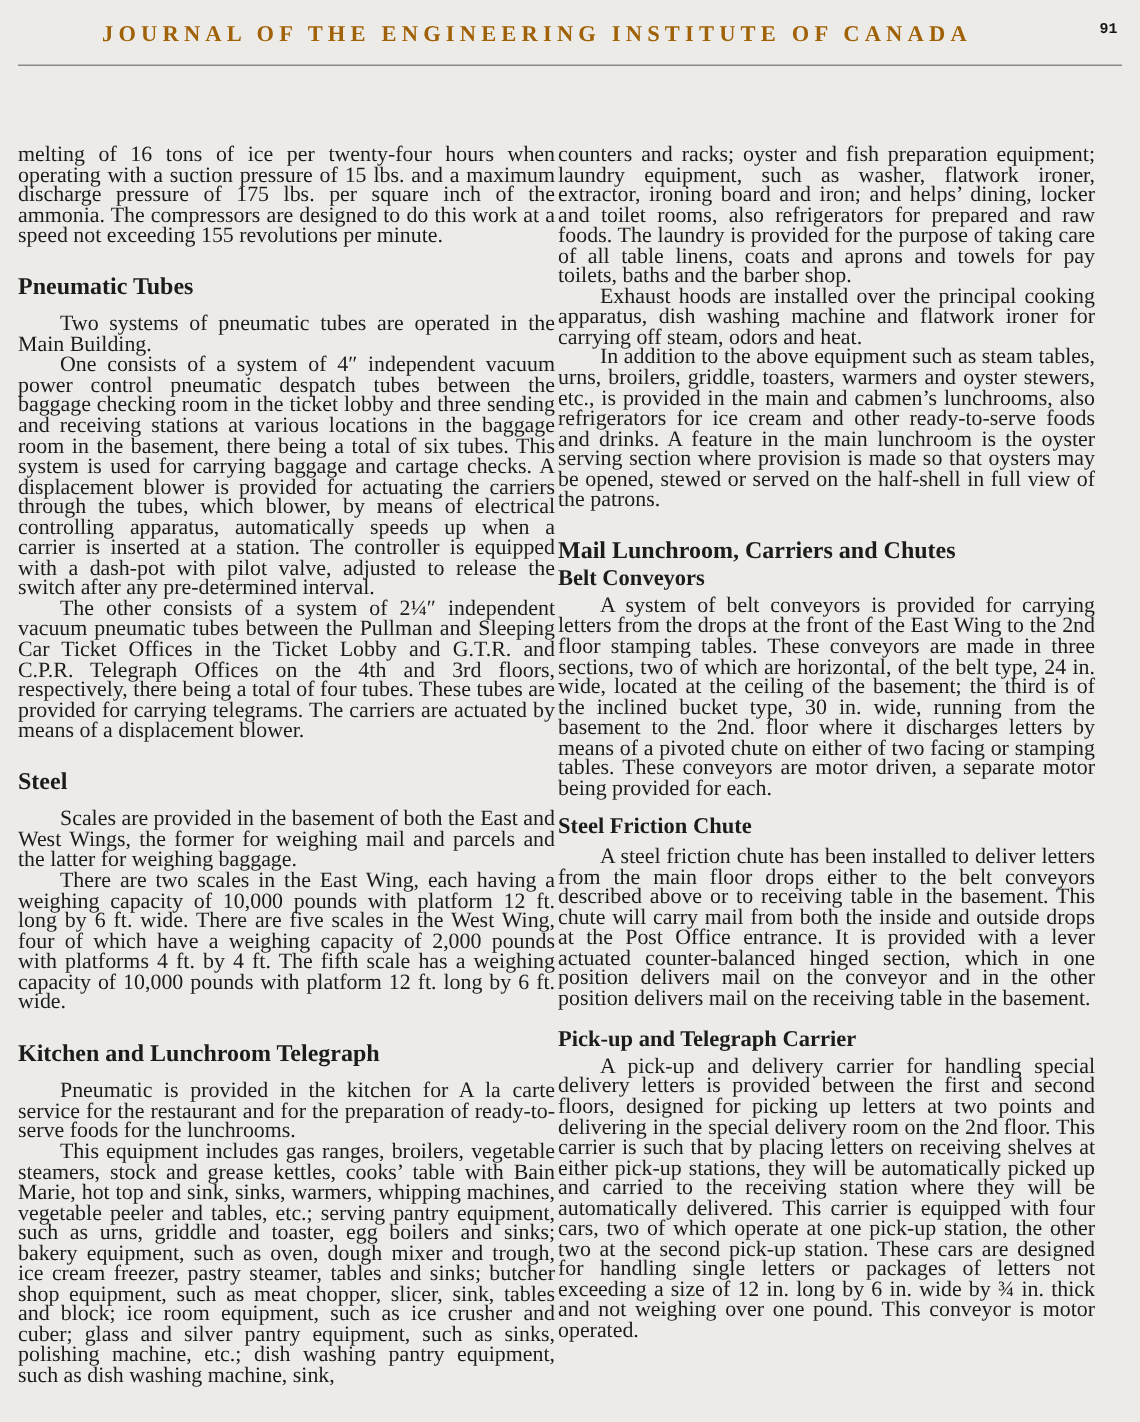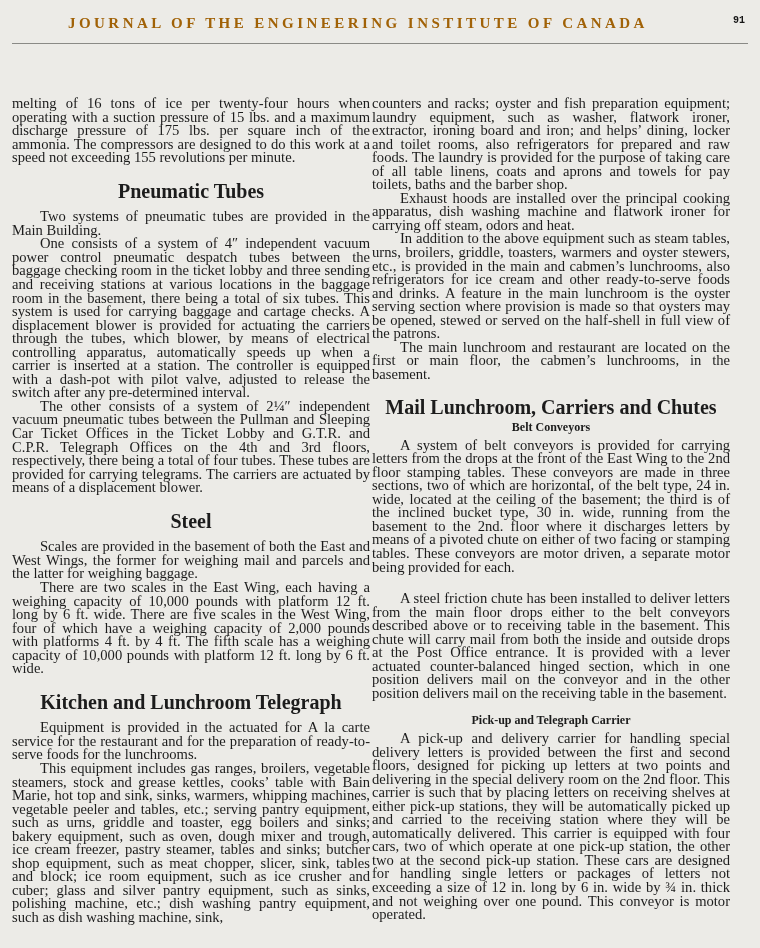--- a/index.html
+++ b/index.html
@@ -33,70 +33,70 @@
     font-family: "Liberation Serif", serif;
     font-size: 14.6px; line-height: 13.55px;
     text-align: justify;
     margin-top: 39px;
   }
   .col.left { left: 12px; }
   .col.right { left: 372px; }
   .col p { margin: 0; }
   .col p.ind { text-indent: 28px; }
   .col h2 {
-    margin: 0; text-align: center; font-weight: bold;
-    font-size: 20px;
+    margin: 0; font-weight: bold;
+    font-size: 16px;
   }
   .col h3 {
-    margin: 0; text-align: center; font-weight: bold;
-    font-size: 12px;
+    margin: 0; font-weight: bold;
+    font-size: 15px;
   }
 </style>
 </head>
 <body>
 
 <div class="page">
   <div class="header">
     <div class="header-title">JOURNAL OF THE ENGINEERING INSTITUTE OF CANADA</div>
     <div class="header-page">91</div>
     <div class="header-rule"></div>
   </div>
 
   <div class="col left">
     <p>melting of 16 tons of ice per twenty-four hours when operating with a suction pressure of 15 lbs. and a maximum discharge pressure of 175 lbs. per square inch of the ammonia. The compressors are designed to do this work at a speed not exceeding 155 revolutions per minute.</p>
     <div style="height:20px"></div>
     <h2>Pneumatic Tubes</h2>
     <div style="height:12px"></div>
-    <p class="ind">Two systems of pneumatic tubes are provided in the Main Building.</p>
+    <p class="ind">Two systems of pneumatic tubes are operated in the Main Building.</p>
     <p class="ind">One consists of a system of 4″ independent vacuum power control pneumatic despatch tubes between the baggage checking room in the ticket lobby and three sending and receiving stations at various locations in the baggage room in the basement, there being a total of six tubes. This system is used for carrying baggage and cartage checks. A displacement blower is provided for actuating the carriers through the tubes, which blower, by means of electrical controlling apparatus, automatically speeds up when a carrier is inserted at a station. The controller is equipped with a dash-pot with pilot valve, adjusted to release the switch after any pre-determined interval.</p>
     <p class="ind">The other consists of a system of 2¼″ independent vacuum pneumatic tubes between the Pullman and Sleeping Car Ticket Offices in the Ticket Lobby and G.T.R. and C.P.R. Telegraph Offices on the 4th and 3rd floors, respectively, there being a total of four tubes. These tubes are provided for carrying telegrams. The carriers are actuated by means of a displacement blower.</p>
     <div style="height:20px"></div>
     <h2>Steel</h2>
     <div style="height:12px"></div>
     <p class="ind">Scales are provided in the basement of both the East and West Wings, the former for weighing mail and parcels and the latter for weighing baggage.</p>
     <p class="ind">There are two scales in the East Wing, each having a weighing capacity of 10,000 pounds with platform 12 ft. long by 6 ft. wide. There are five scales in the West Wing, four of which have a weighing capacity of 2,000 pounds with platforms 4 ft. by 4 ft. The fifth scale has a weighing capacity of 10,000 pounds with platform 12 ft. long by 6 ft. wide.</p>
     <div style="height:20px"></div>
     <h2>Kitchen and Lunchroom Telegraph</h2>
     <div style="height:12px"></div>
-    <p class="ind">Equipment is provided in the actuated for A la carte service for the restaurant and for the preparation of ready-to-serve foods for the lunchrooms.</p>
+    <p class="ind">Pneumatic is provided in the kitchen for A la carte service for the restaurant and for the preparation of ready-to-serve foods for the lunchrooms.</p>
     <p class="ind">This equipment includes gas ranges, broilers, vegetable steamers, stock and grease kettles, cooks’ table with Bain Marie, hot top and sink, sinks, warmers, whipping machines, vegetable peeler and tables, etc.; serving pantry equipment, such as urns, griddle and toaster, egg boilers and sinks; bakery equipment, such as oven, dough mixer and trough, ice cream freezer, pastry steamer, tables and sinks; butcher shop equipment, such as meat chopper, slicer, sink, tables and block; ice room equipment, such as ice crusher and cuber; glass and silver pantry equipment, such as sinks, polishing machine, etc.; dish washing pantry equipment, such as dish washing machine, sink,</p>
   </div>
 
   <div class="col right">
     <p>counters and racks; oyster and fish preparation equipment; laundry equipment, such as washer, flatwork ironer, extractor, ironing board and iron; and helps’ dining, locker and toilet rooms, also refrigerators for prepared and raw foods. The laundry is provided for the purpose of taking care of all table linens, coats and aprons and towels for pay toilets, baths and the barber shop.</p>
     <p class="ind">Exhaust hoods are installed over the principal cooking apparatus, dish washing machine and flatwork ironer for carrying off steam, odors and heat.</p>
     <p class="ind">In addition to the above equipment such as steam tables, urns, broilers, griddle, toasters, warmers and oyster stewers, etc., is provided in the main and cabmen’s lunchrooms, also refrigerators for ice cream and other ready-to-serve foods and drinks. A feature in the main lunchroom is the oyster serving section where provision is made so that oysters may be opened, stewed or served on the half-shell in full view of the patrons.</p>
-    <p class="ind">The main lunchroom and restaurant are located on the first or main floor, the cabmen’s lunchrooms, in the basement.</p>
     <div style="height:20px"></div>
     <h2>Mail Lunchroom, Carriers and Chutes</h2>
     <div style="height:6px"></div>
     <h3>Belt Conveyors</h3>
     <div style="height:4px"></div>
     <p class="ind">A system of belt conveyors is provided for carrying letters from the drops at the front of the East Wing to the 2nd floor stamping tables. These conveyors are made in three sections, two of which are horizontal, of the belt type, 24 in. wide, located at the ceiling of the basement; the third is of the inclined bucket type, 30 in. wide, running from the basement to the 2nd. floor where it discharges letters by means of a pivoted chute on either of two facing or stamping tables. These conveyors are motor driven, a separate motor being provided for each.</p>
     <div style="height:12px"></div>
+    <h3>Steel Friction Chute</h3>
     <div style="height:6px"></div>
     <p class="ind">A steel friction chute has been installed to deliver letters from the main floor drops either to the belt conveyors described above or to receiving table in the basement. This chute will carry mail from both the inside and outside drops at the Post Office entrance. It is provided with a lever actuated counter-balanced hinged section, which in one position delivers mail on the conveyor and in the other position delivers mail on the receiving table in the basement.</p>
     <div style="height:14px"></div>
     <h3>Pick-up and Telegraph Carrier</h3>
     <div style="height:4px"></div>
     <p class="ind">A pick-up and delivery carrier for handling special delivery letters is provided between the first and second floors, designed for picking up letters at two points and delivering in the special delivery room on the 2nd floor. This carrier is such that by placing letters on receiving shelves at either pick-up stations, they will be automatically picked up and carried to the receiving station where they will be automatically delivered. This carrier is equipped with four cars, two of which operate at one pick-up station, the other two at the second pick-up station. These cars are designed for handling single letters or packages of letters not exceeding a size of 12 in. long by 6 in. wide by ¾ in. thick and not weighing over one pound. This conveyor is motor operated.</p>
   </div>
 </div>
 
 </body></html>

